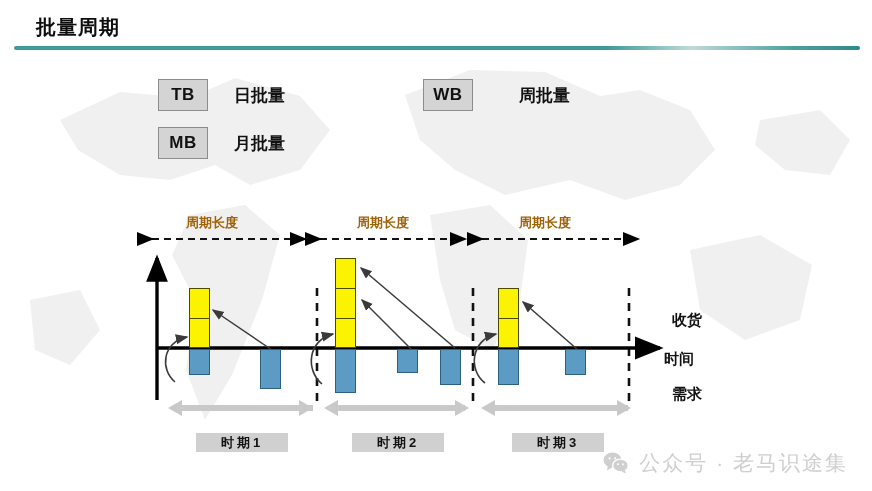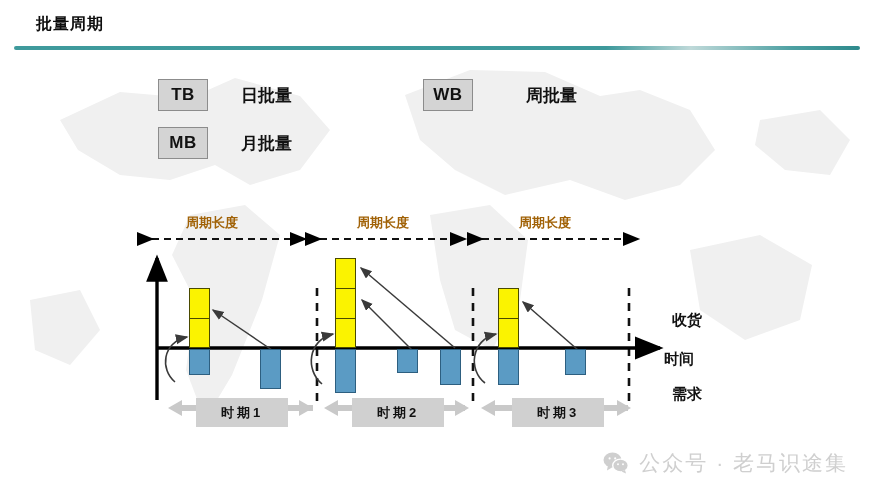--- a/index.html
+++ b/index.html
@@ -20,21 +20,21 @@
   #slide-bg {
     position: absolute; inset: 0;
     z-index: 0;
     pointer-events: none;
   }
 
   
   #slide-title {
     position: absolute;
     left: 36px; top: 14px;
-    font-size: 16px;
+    font-size: 20px;
     font-weight: bold;
     letter-spacing: 1px;
     color: #0d0d0d;
     z-index: 5;
   }
   #title-rule {
     position: absolute;
     left: 14px; top: 46px;
     width: 846px; height: 4px;
     background: linear-gradient(to right, #3f9a9c 0%, #3d999b 70%, #bfd9d9 80%, #4da0a2 92%, #2e8a8c 100%);
@@ -51,21 +51,21 @@
   }
   .legend-chip {
     width: 50px; height: 32px;
     background: #d4d4d4;
     border: 1px solid #8c8c8c;
     display: flex; align-items: center; justify-content: center;
     font-size: 17px; font-weight: bold; color: #111;
     letter-spacing: .5px;
   }
   .legend-text {
-    margin-left: 33px;
+    margin-left: 26px;
     font-size: 17px;
     font-weight: bold;
     color: #111;
     white-space: nowrap;
   }
   #legend-tb { left: 158px; top: 79px; }
   #legend-wb { left: 423px; top: 79px; gap: 20px; }
   #legend-mb { left: 158px; top: 127px; }
 
   
@@ -86,27 +86,28 @@
   .axis-label {
     position: absolute;
     font-size: 15px;
     font-weight: bold;
     color: #111;
     white-space: nowrap;
     z-index: 6;
   }
   .period-chip {
     position: absolute;
-    height: 29px;
+    height: 19px;
     background: #d0d0d0;
     display: flex; align-items: center; justify-content: center;
     font-size: 13px; font-weight: bold; color: #111;
     letter-spacing: 3px;
     z-index: 7;
     white-space: nowrap;
+    margin-top: 35px;
   }
 
   
   .bar-yellow {
     position: absolute;
     background: #fbf300;
     border: 1px solid #4a4a00;
     z-index: 5;
   }
   .bar-yellow .seg-line {

